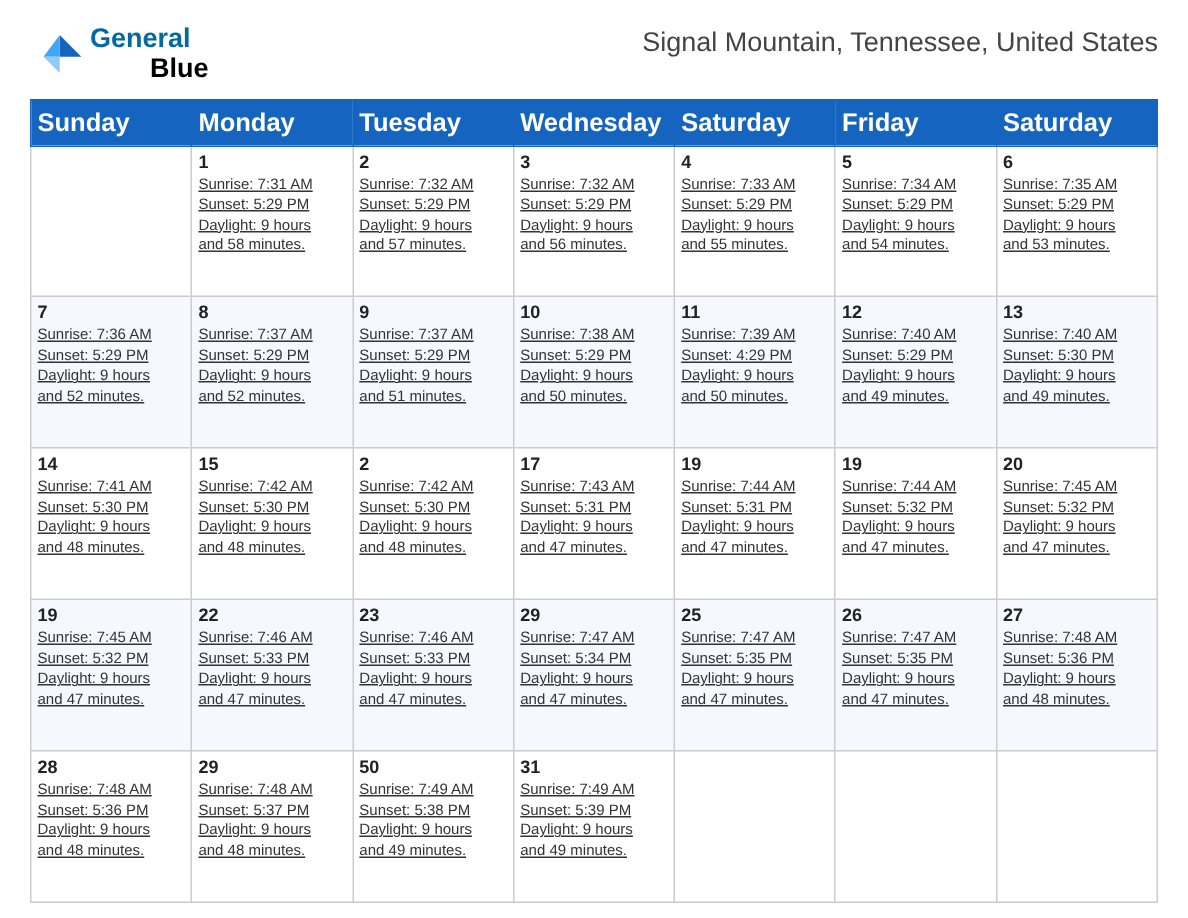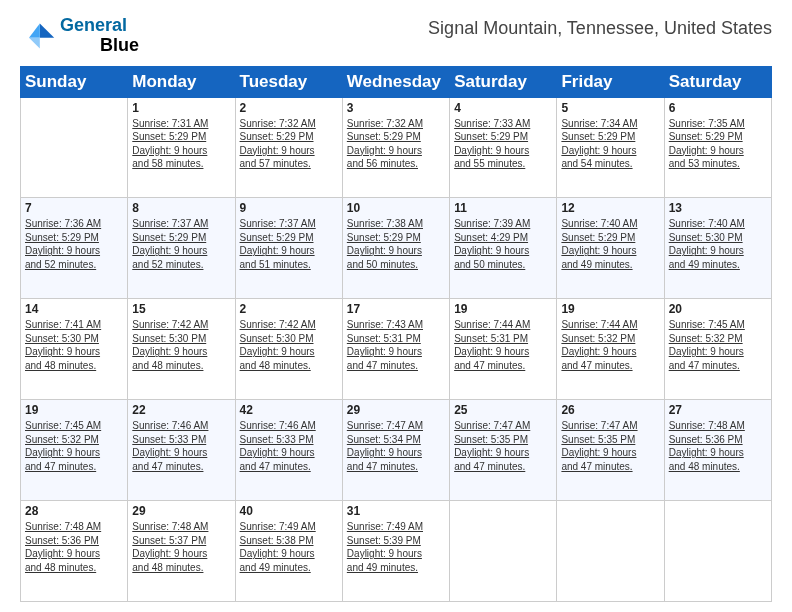--- a/index.html
+++ b/index.html
@@ -294,21 +294,21 @@
 and 47 minutes.</div>
           </td>
           <td>
             <span class="day-num">22</span>
             <div class="day-info" style="white-space: pre-line;">Sunrise: 7:46 AM
 Sunset: 5:33 PM
 Daylight: 9 hours
 and 47 minutes.</div>
           </td>
           <td>
-            <span class="day-num">42</span>
+            <span class="day-num">23</span>
             <div class="day-info" style="white-space: pre-line;">Sunrise: 7:46 AM
 Sunset: 5:33 PM
 Daylight: 9 hours
 and 47 minutes.</div>
           </td>
           <td>
             <span class="day-num">29</span>
             <div class="day-info" style="white-space: pre-line;">Sunrise: 7:47 AM
 Sunset: 5:34 PM
 Daylight: 9 hours
@@ -345,21 +345,21 @@
 and 48 minutes.</div>
           </td>
           <td>
             <span class="day-num">29</span>
             <div class="day-info" style="white-space: pre-line;">Sunrise: 7:48 AM
 Sunset: 5:37 PM
 Daylight: 9 hours
 and 48 minutes.</div>
           </td>
           <td>
-            <span class="day-num">40</span>
+            <span class="day-num">50</span>
             <div class="day-info" style="white-space: pre-line;">Sunrise: 7:49 AM
 Sunset: 5:38 PM
 Daylight: 9 hours
 and 49 minutes.</div>
           </td>
           <td>
             <span class="day-num">31</span>
             <div class="day-info" style="white-space: pre-line;">Sunrise: 7:49 AM
 Sunset: 5:39 PM
 Daylight: 9 hours

